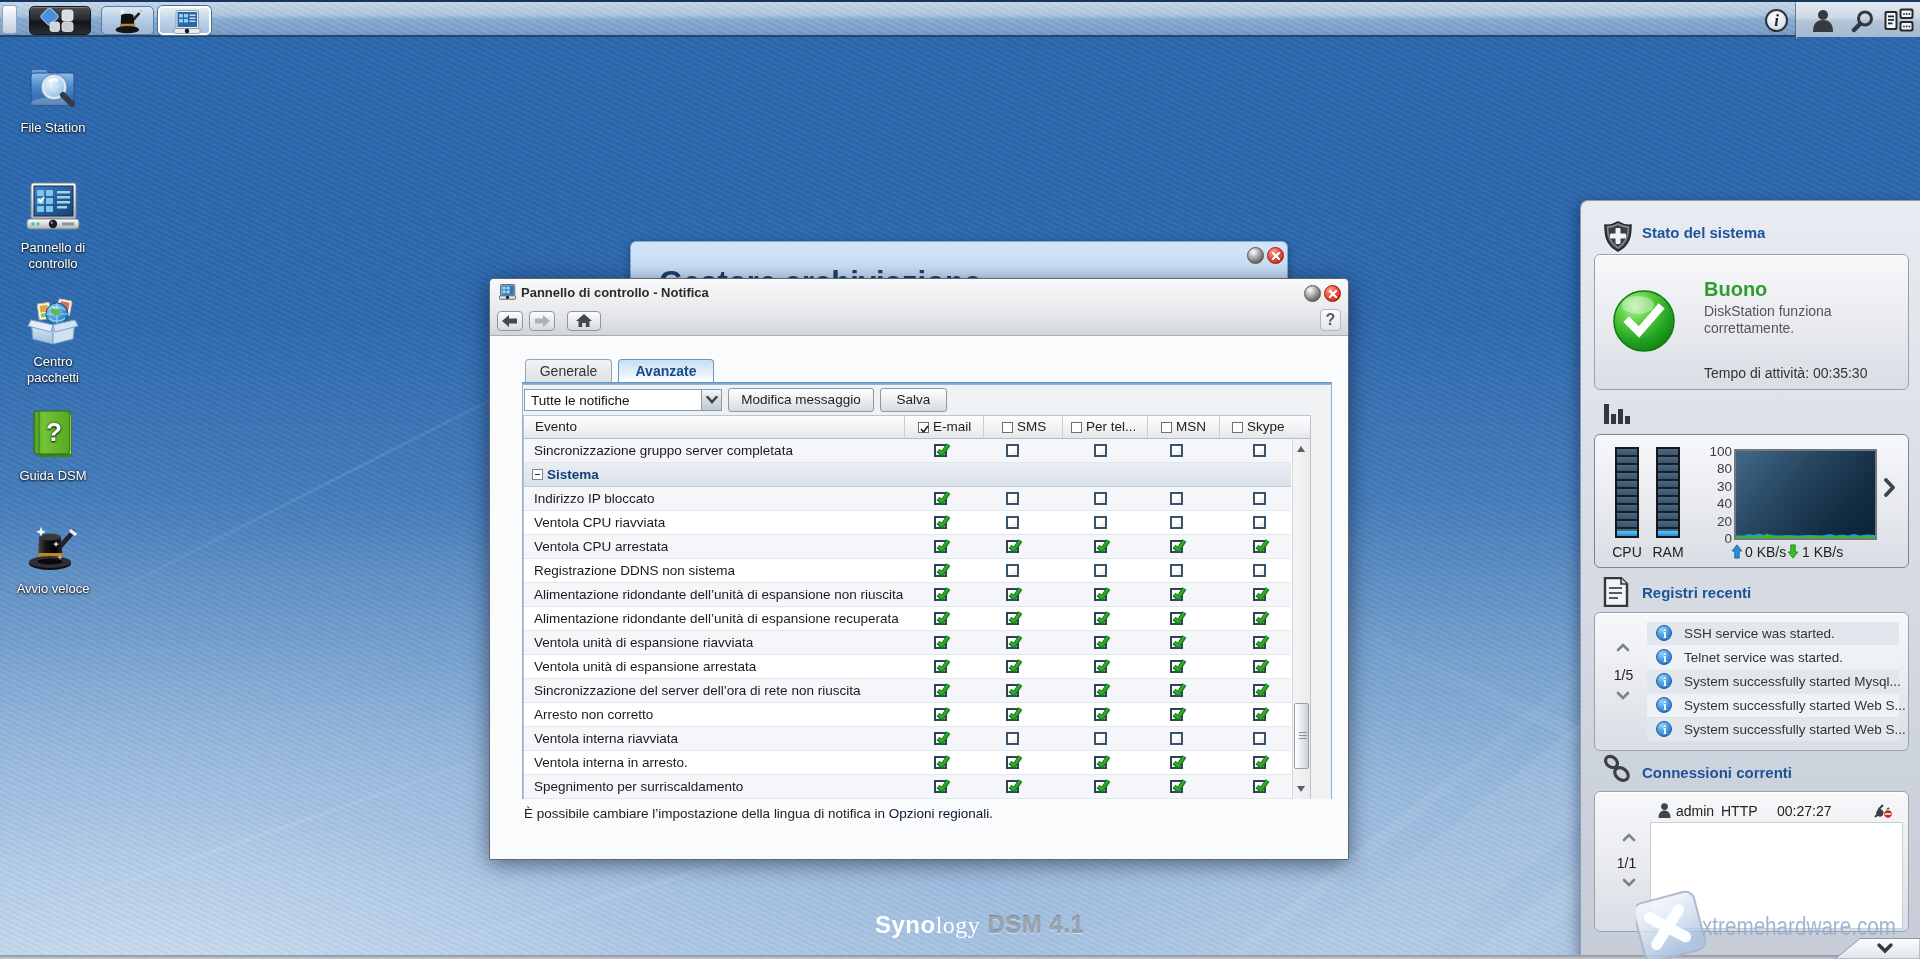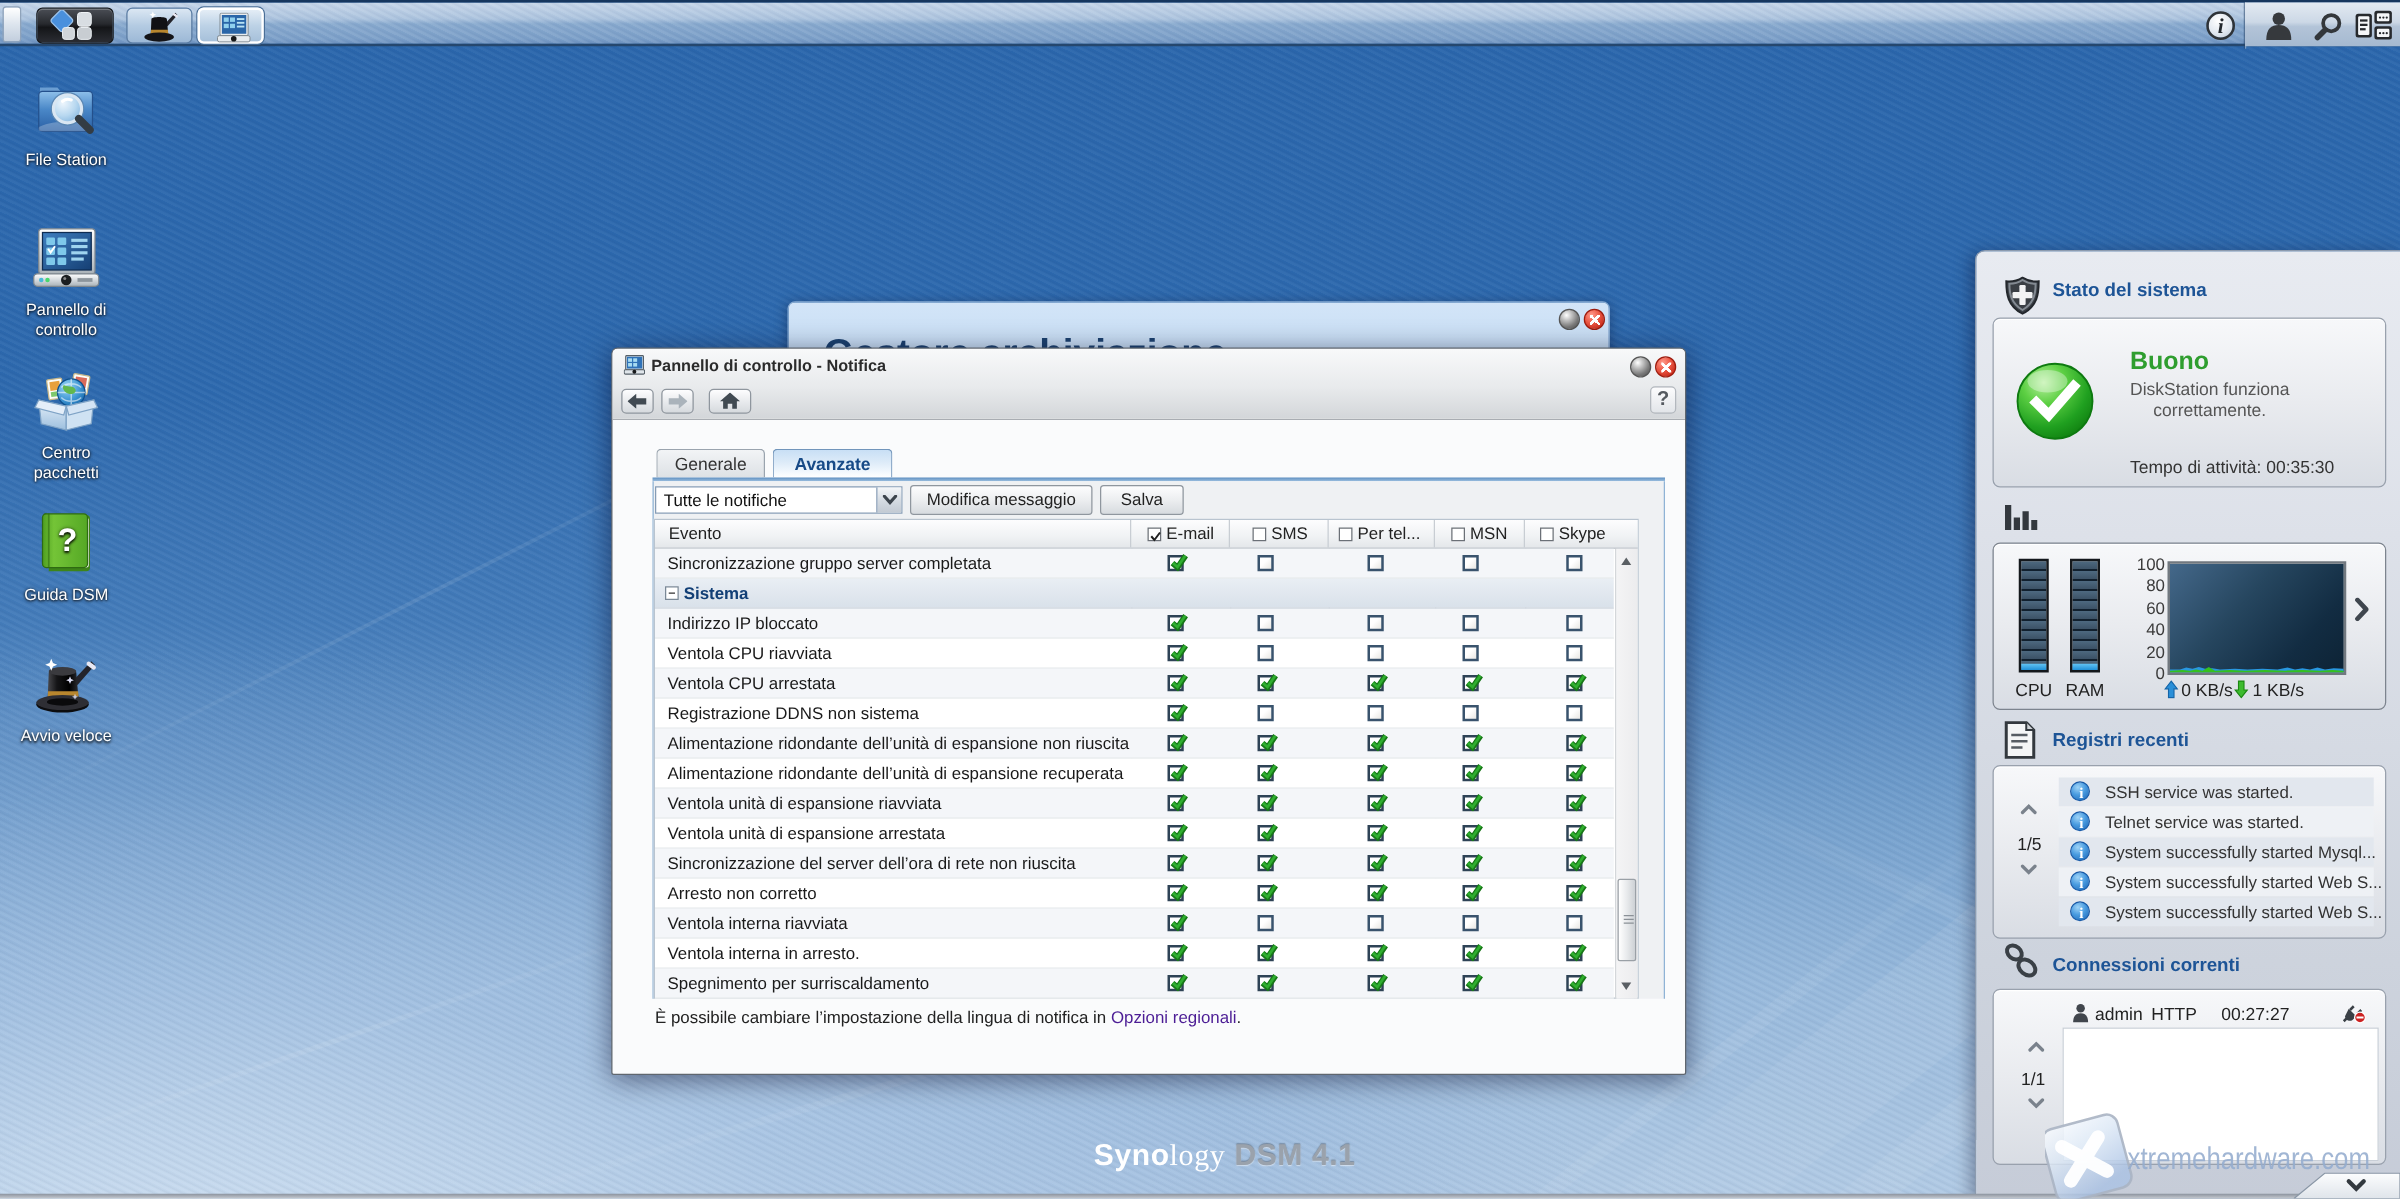--- a/index.html
+++ b/index.html
@@ -80,27 +80,27 @@
 .ucb { position:absolute; top:5px; width:13px; height:13px; border:2px solid #39536d; background:linear-gradient(135deg,#ffffff 40%, #e9e7e3 100%); }
 .ccb { position:absolute; top:5px; width:13px; height:13px; border:2px solid #2e4356; background:#fff; }
 .ccb svg { position:absolute; left:-1px; top:-5px; }
 
 #vsb { position:absolute; left:768px; top:23px; width:18px; height:360px; background:linear-gradient(90deg,#f4f4f5,#ececee); border-left:1px solid #d4d7da; }
 #vsb .thumb { position:absolute; left:1px; top:264px; width:15px; height:66px; border:1px solid #9aa0a6; border-radius:2px; background:linear-gradient(90deg,#ffffff,#e8eaec 50%,#cdd1d5); }
 #vsb .grip { position:absolute; left:4px; width:8px; height:1px; background:#8b9197; }
 .sbarrow { position:absolute; left:4px; width:0; height:0; }
 
 #win-foot { position:absolute; left:34px; top:527px; font-size:13.5px; color:#222; }
-#win-foot a { color:#4c1d95; text-decoration:none; }
+#win-foot a { color:#0f172a; text-decoration:none; }
 
 #sidebar { position:absolute; left:1580px; top:200px; width:340px; height:759px;
   background:linear-gradient(#e8ebf1 0%, #dde1e9 30%, #cdd3dd 75%, #c6ccd8 100%); border:1px solid #8d9bae; border-right:none; border-radius:8px 0 0 0; box-shadow:-3px 3px 14px rgba(0,0,30,0.35); }
 .sb-h { position:absolute; left:61px; font-size:15px; font-weight:bold; color:#1d5496; }
 .sb-box { position:absolute; left:13px; width:315px; border:1px solid #99a1ad; border-radius:6px; background:linear-gradient(#f7f8fa 0%, #e9ebef 50%, #d9dde4 100%); box-shadow:inset 0 1px 0 #fff; }
-.sb-small { font-size:14px; color:#222;text-align:center; }
+.sb-small { font-size:14px; color:#222; }
 .meter { position:absolute; top:246px; width:24px; height:91px; border:2px solid #14181c; background:repeating-linear-gradient(rgba(60,90,115,0.9) 0px, rgba(42,66,88,0.9) 6px, #11202e 6px, #11202e 8px); }
 .mfill { position:absolute; top:330px; width:20px; height:5px; background:linear-gradient(#62c4f4, #2090d8); }
 .axis { position:absolute; left:121px; width:30px; text-align:right; font-size:13.5px; color:#3c3c3c; line-height:14px; }
 #netgraph { position:absolute; left:153px; top:248px; width:143px; height:91px; border:2px solid #71787f; background:linear-gradient(132deg, #44688a 0%, #26465f 40%, #122c42 75%, #0d2335 100%); }
 .pgch { position:absolute; }
 .logrow { position:absolute; left:66px; width:252px; height:23px; }
 .logrow .ii { position:absolute; left:9px; top:3px; width:16px; height:16px; border-radius:50%; background:radial-gradient(circle at 38% 28%, #9fd4f7 0%, #4a9ce0 45%, #1a64b4 100%); border:1px solid #1a5ba8; }
 .logrow .ii::after { content:"i"; position:absolute; left:0; top:0; width:16px; text-align:center; color:#fff; font-size:12px; font-weight:bold; font-family:"Liberation Serif",serif; line-height:16px; }
 .logrow .lt { position:absolute; left:37px; top:4px; font-size:13.5px; color:#333; white-space:nowrap; }
 
@@ -764,21 +764,21 @@
       <rect x="22" y="13" width="5" height="8" fill="#33383e"></rect>
     </svg>
     <div class="sb-h" style="top:204px;margin-top:32px;">Controllo risorse</div>
     <div class="sb-box" style="top:233px; height:134px; border-color:#7d848e;"></div>
     <div class="meter" style="left:34px;"></div>
     <div class="meter" style="left:75px;"></div>
     <div class="mfill" style="left:36px;"></div>
     <div class="mfill" style="left:77px;"></div>
     <div class="axis" style="top:244px;">100</div>
     <div class="axis" style="top:261px;">80</div>
-    <div class="axis" style="top:279px;">60</div>
+    <div class="axis" style="top:279px;">30</div>
     <div class="axis" style="top:296px;">40</div>
     <div class="axis" style="top:314px;">20</div>
     <div class="axis" style="top:331px;">0</div>
     <div id="netgraph">
       <svg width="139" height="87" viewBox="0 0 139 87" style="position:absolute; left:0; bottom:0;">
         <path d="M0 84.5 L8 84.5 L13 83 L18 84 L23 82.5 L28 84 L34 83.5 L40 84.5 L52 84 L62 84.5 L74 84 L86 84.5 L94 83 L100 84.5 L106 83.5 L112 84.5 L118 83 L124 84.5 L131 83.5 L139 84 L139 87 L0 87 Z" fill="#2897e0"></path>
         <path d="M0 85.5 L10 85 L16 85.5 L21 84.5 L26 85.5 L31 82.5 L36 85.5 L48 85 L60 85.5 L76 85 L92 85.5 L106 85 L120 85.5 L130 85 L139 85.5 L139 87 L0 87 Z" fill="#35c01e"></path>
       </svg>
     </div>
     <svg style="position:absolute; left:303px; top:277px;" width="11" height="19" viewBox="0 0 11 19">

